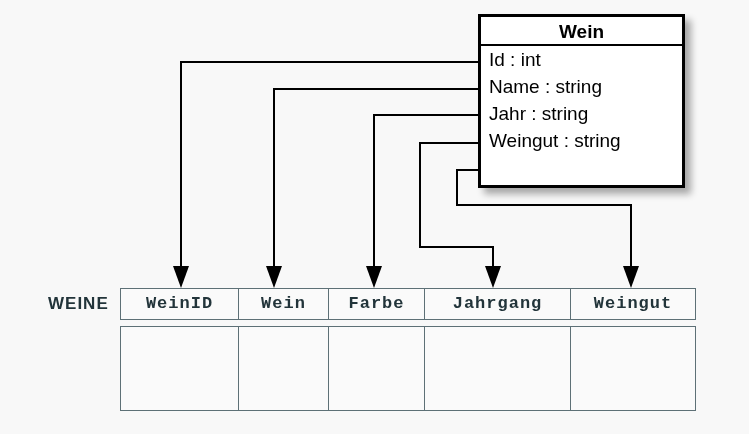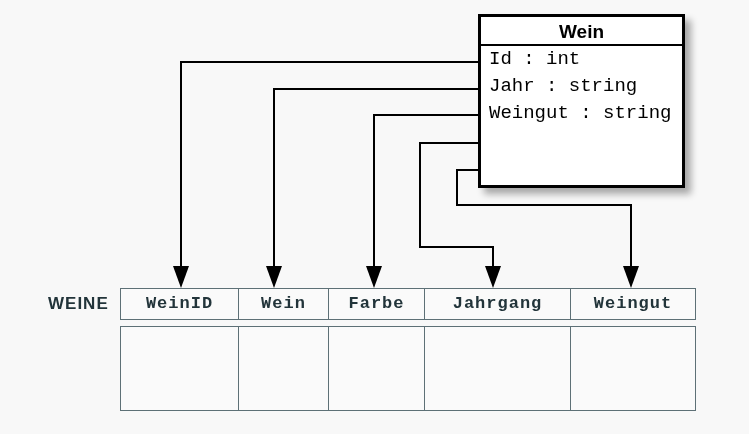--- a/index.html
+++ b/index.html
@@ -48,21 +48,21 @@
     list-style: none;
   }
   #attr-list li {
     height: 27px;
     line-height: 27px;
     font-size: 19px;
     color: #000;
     padding-left: 8px;
     white-space: nowrap;
     overflow: hidden;
-    font-family: Liberation Mono, monospace;
+    font-family: Liberation Sans, sans-serif;
   }
 
   
   #weine-label {
     position: absolute;
     left: 48px;
     top: 294px;
     font-family: Liberation Sans, sans-serif;
     font-weight: bold;
     font-size: 17px;
@@ -158,20 +158,21 @@
     <g>
       <path d="M 478 170 L 457 170 L 457 205 L 631 205 L 631 270"></path>
       <polygon points="631,288 623,266 639,266"></polygon>
     </g>
   </svg>
 
   <div id="class-box">
     <div id="class-title">Wein</div>
     <ul id="attr-list">
       <li>Id : int</li>
+      <li>Name : string</li>
       <li>Jahr : string</li>
       <li>Weingut : string</li>
     </ul>
   </div>
 
   <div id="weine-label">WEINE</div>
 
   <div id="rel-table">
     <div class="rel-row header">
       <div class="rel-cell" style="width:118px">WeinID</div>

